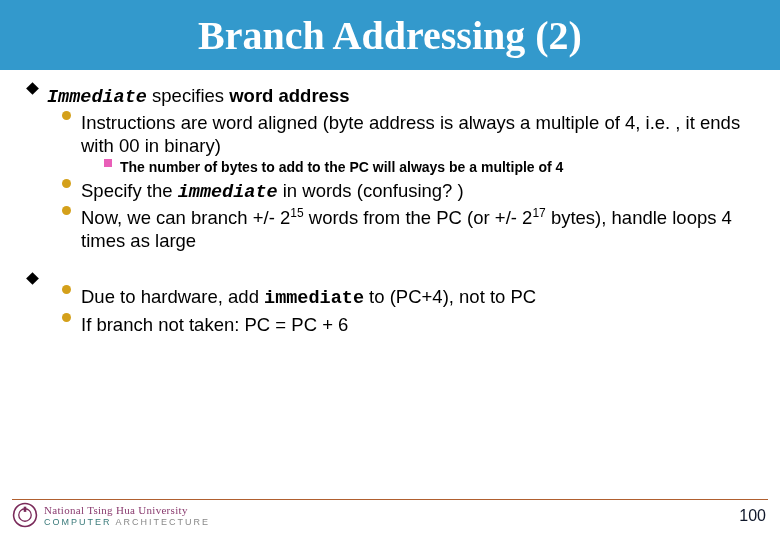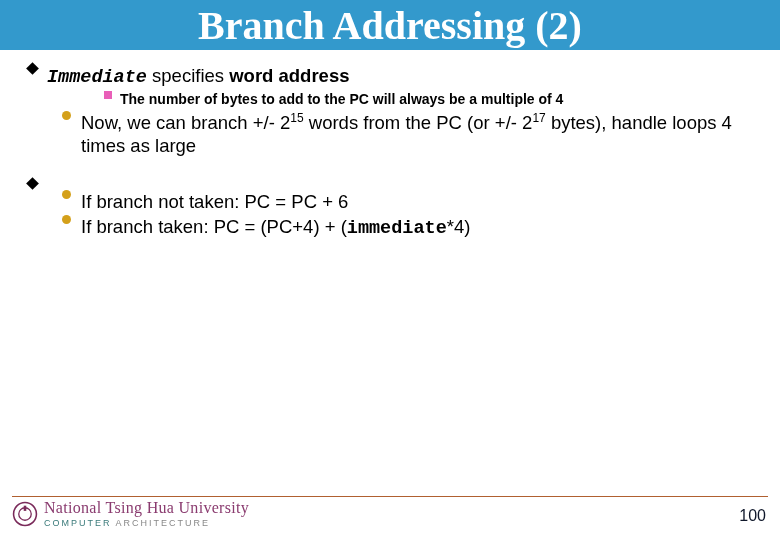--- a/index.html
+++ b/index.html
@@ -6,21 +6,21 @@
   body {
     width: 780px;
     height: 540px;
     background: #ffffff;
     font-family: Arial, Helvetica, sans-serif;
     position: relative;
     overflow: hidden;
   }
   .title-bar {
     background: #3399cc;
-    height: 50px;
+    height: 70px;
     display: flex;
     align-items: center;
     justify-content: center;
   }
   .title {
     font-family: "Comic Sans MS", "Comic Sans", cursive;
     font-weight: bold;
     font-size: 40px;
     color: #ffffff;
   }
@@ -91,21 +91,21 @@
   .footer-row {
     display: flex;
     align-items: center;
     font-size: 10px;
     padding: 0 12px;
     color: #333;
   }
   .uni-name {
     font-family: Georgia, serif;
     color: #8a3b6f;
-    font-size: 16px;
+    font-size: 11px;
     letter-spacing: 0.3px;
   }
   .ca-label {
     font-size: 9px;
     color: #3a7a7a;
     letter-spacing: 2px;
     margin-top: 1px;
   }
   .ca-label .arch { color: #888; }
   .slide-num {
@@ -131,52 +131,62 @@
 
 <div class="content">
 
   <div class="bullet-l1">
     <span class="diamond"></span>
     <div>
       <span class="imm">Immediate</span><span> specifies </span><span class="bold">word address</span>
     </div>
   </div>
 
+  <div class="bullet-l2">
+    <span class="circ"></span>
+    <div>Instructions are word aligned (byte address is always a multiple of 4, i.e. , it ends with 00 in binary)</div>
+  </div>
 
   <div class="bullet-l3">
     <span class="sq"></span>
     <div class="bold">The number of bytes to add to the PC will always be a multiple of 4</div>
   </div>
 
+  <div class="bullet-l2">
+    <span class="circ"></span>
+    <div>
+      <span>Specify the </span><span class="imm">immediate</span><span> in words (confusing? )</span>
+    </div>
+  </div>
 
   <div class="bullet-l2">
     <span class="circ"></span>
     <div>
       <span>Now, we can branch +/- 2</span><sup>15</sup><span> words from the PC (or +/- 2</span><sup>17</sup><span> bytes), handle loops 4 times as large</span>
     </div>
   </div>
 
   <div class="spacer"></div>
 
   <div class="bullet-l1">
     <span class="diamond"></span>
   </div>
 
+  <div class="bullet-l2">
+    <span class="circ"></span>
+    <div>
+      <span>Due to hardware, add </span><span class="mono">immediate</span><span> to (PC+4), not to PC</span>
+    </div>
+  </div>
 
   <div class="bullet-l2">
     <span class="circ"></span>
     <div>If branch not taken: PC = PC + 6</div>
   </div>
 
-  <div class="bullet-l2">
-    <span class="circ"></span>
-    <div>
-      <span>If branch taken: PC = (PC+4) + (</span><span class="mono">immediate</span><span>*4)</span>
-    </div>
-  </div>
 
 </div>
 
 <div class="footer">
   <div class="footer-line"></div>
   <div class="footer-row">
     <svg class="logo" viewBox="0 0 100 100">
       <circle cx="50" cy="50" r="44" fill="none" stroke="#7a2a5a" stroke-width="6"></circle>
       <circle cx="50" cy="50" r="24" fill="none" stroke="#7a2a5a" stroke-width="5"></circle>
       <rect x="45" y="18" width="10" height="20" fill="#7a2a5a"></rect>

